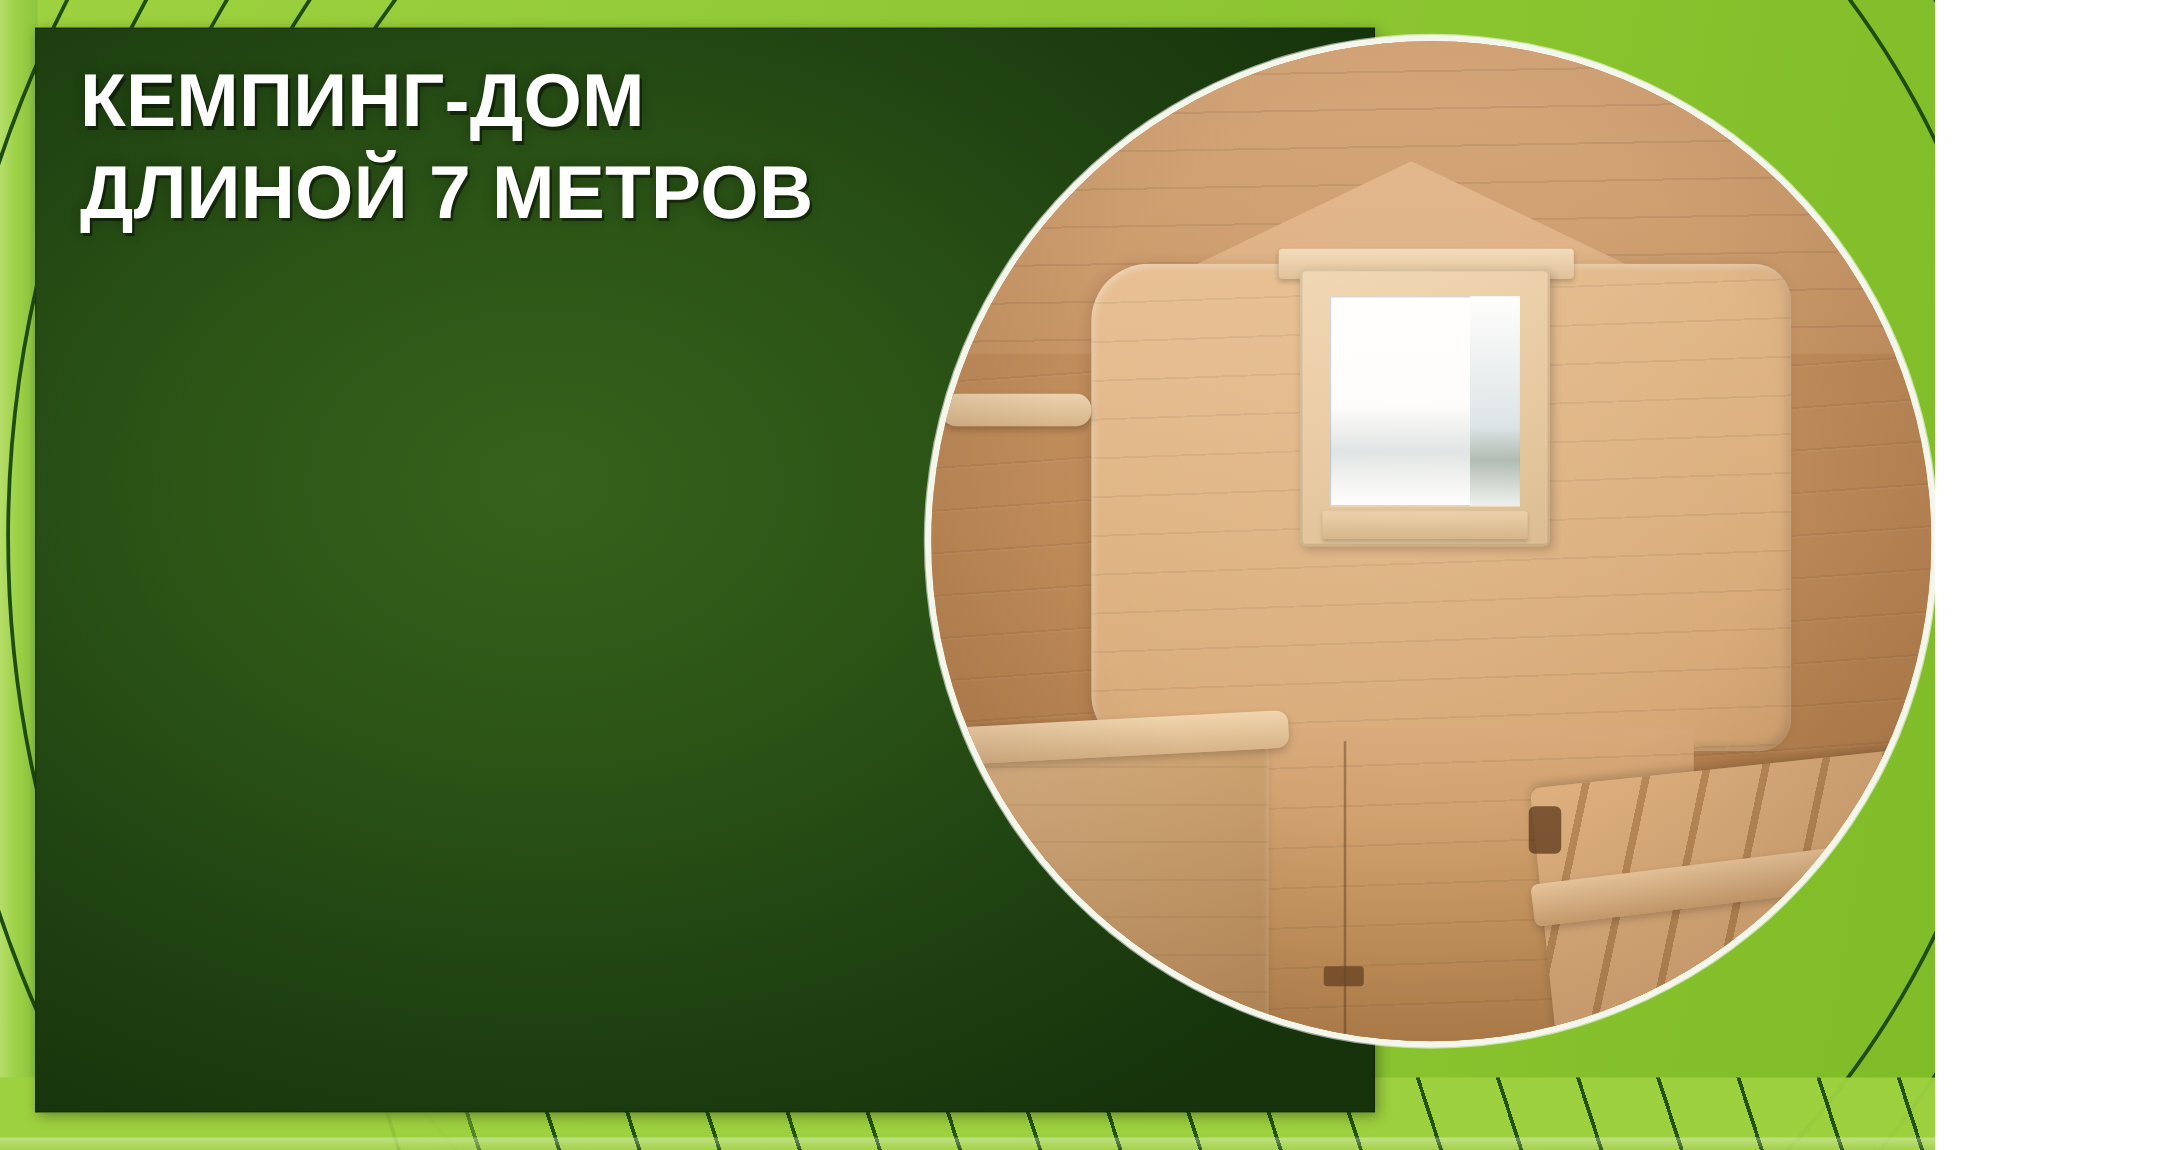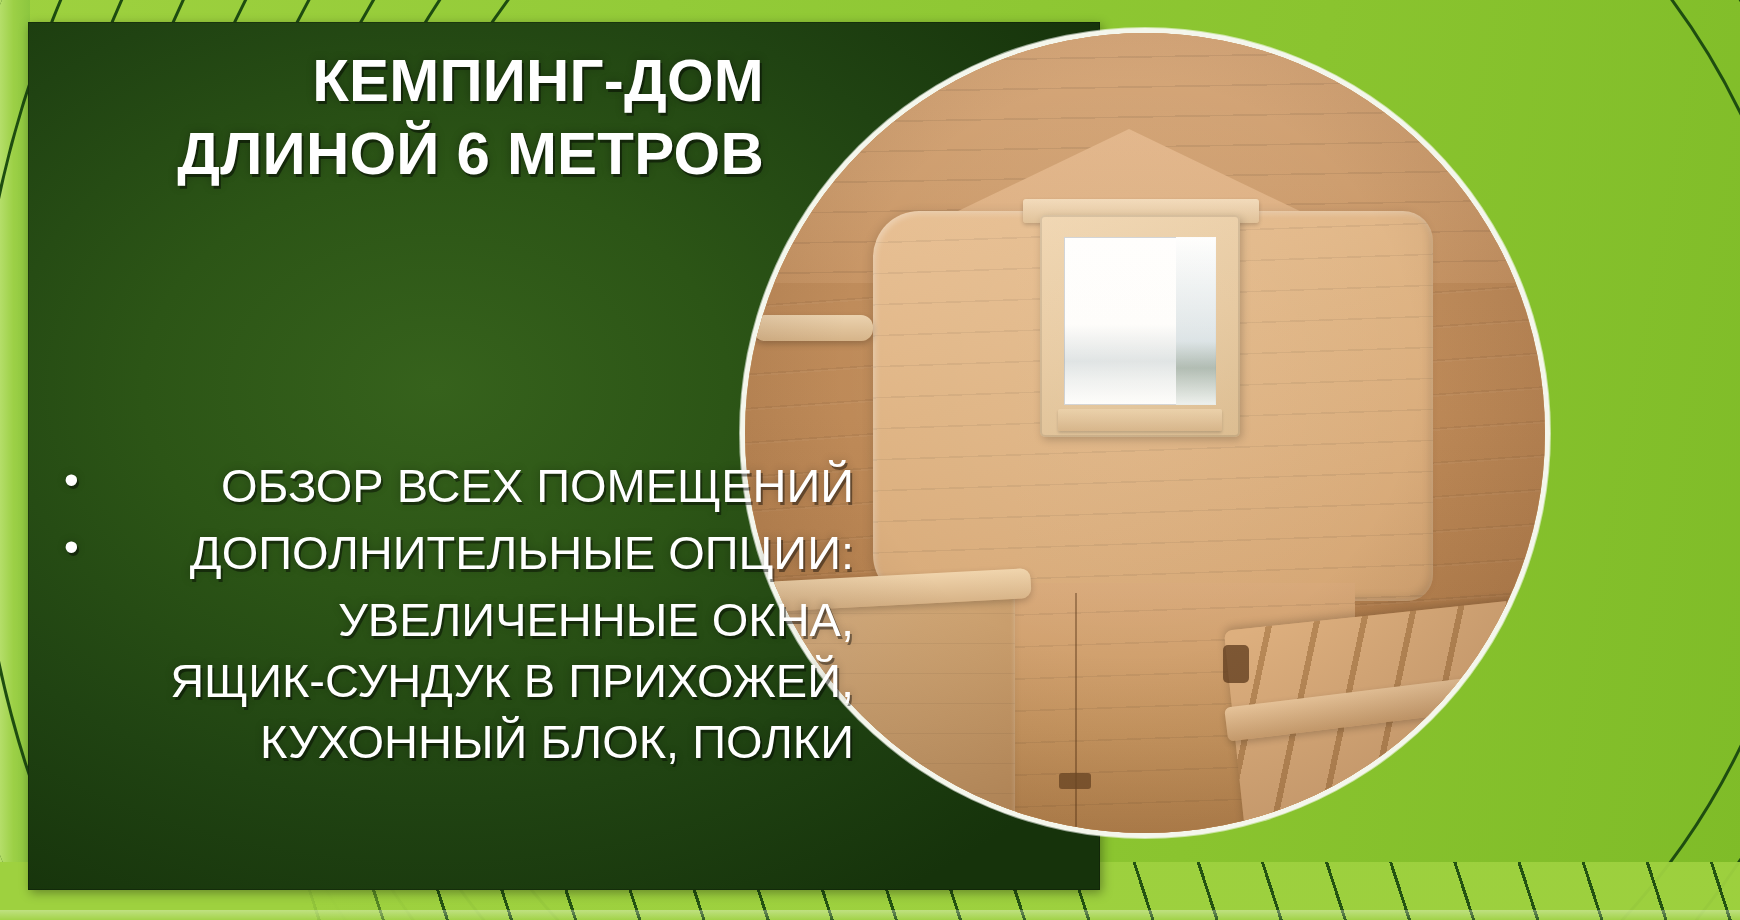--- a/index.html
+++ b/index.html
@@ -1,25 +1,24 @@
 <!DOCTYPE html>
 <html lang="ru"><head>
 <meta charset="utf-8">
 <title>Кемпинг-дом «Дружный»</title>
 <style>
   html,body{margin:0;padding:0;background:#ffffff;}
   body{font-family:"Liberation Sans","DejaVu Sans",sans-serif;}
 
   .poster{
     position:relative;
-    width:1740px;
+    width:1548px;
     height:920px;
     overflow:hidden;
     background:#b91c1c;
-    text-align:right;
   }
 
   
   .board-bg{
     position:absolute; inset:0;
     background:
       linear-gradient(100deg,#9ED13F 0%,#93CB38 35%,#8AC42F 70%,#7FBC28 100%);
   }
   
   .board-bg::after{
@@ -378,24 +377,17 @@
       <div class="cabinet-top"></div>
       <div class="bench"></div>
       <div class="bench-edge"></div>
       <div class="bench-knob"></div>
       <div class="photo-vignette"></div>
     </div>
   </div>
 
   <div class="title">
     <span class="tl">КЕМПИНГ-ДОМ</span>
-    <span class="tl">ДЛИНОЙ 6 МЕТРОВ</span>
+    <span class="tl">ДЛИНОЙ 7 МЕТРОВ</span>
   </div>
 
-  <div class="bullets">
-    <span class="bullet">ОБЗОР ВСЕХ ПОМЕЩЕНИЙ</span>
-    <span class="bullet">ДОПОЛНИТЕЛЬНЫЕ ОПЦИИ:</span>
-    <span class="cont">УВЕЛИЧЕННЫЕ ОКНА,</span>
-    <span class="cont">ЯЩИК-СУНДУК В ПРИХОЖЕЙ,</span>
-    <span class="cont">КУХОННЫЙ БЛОК, ПОЛКИ</span>
-  </div>
 
 </div>
 
 </body></html>

